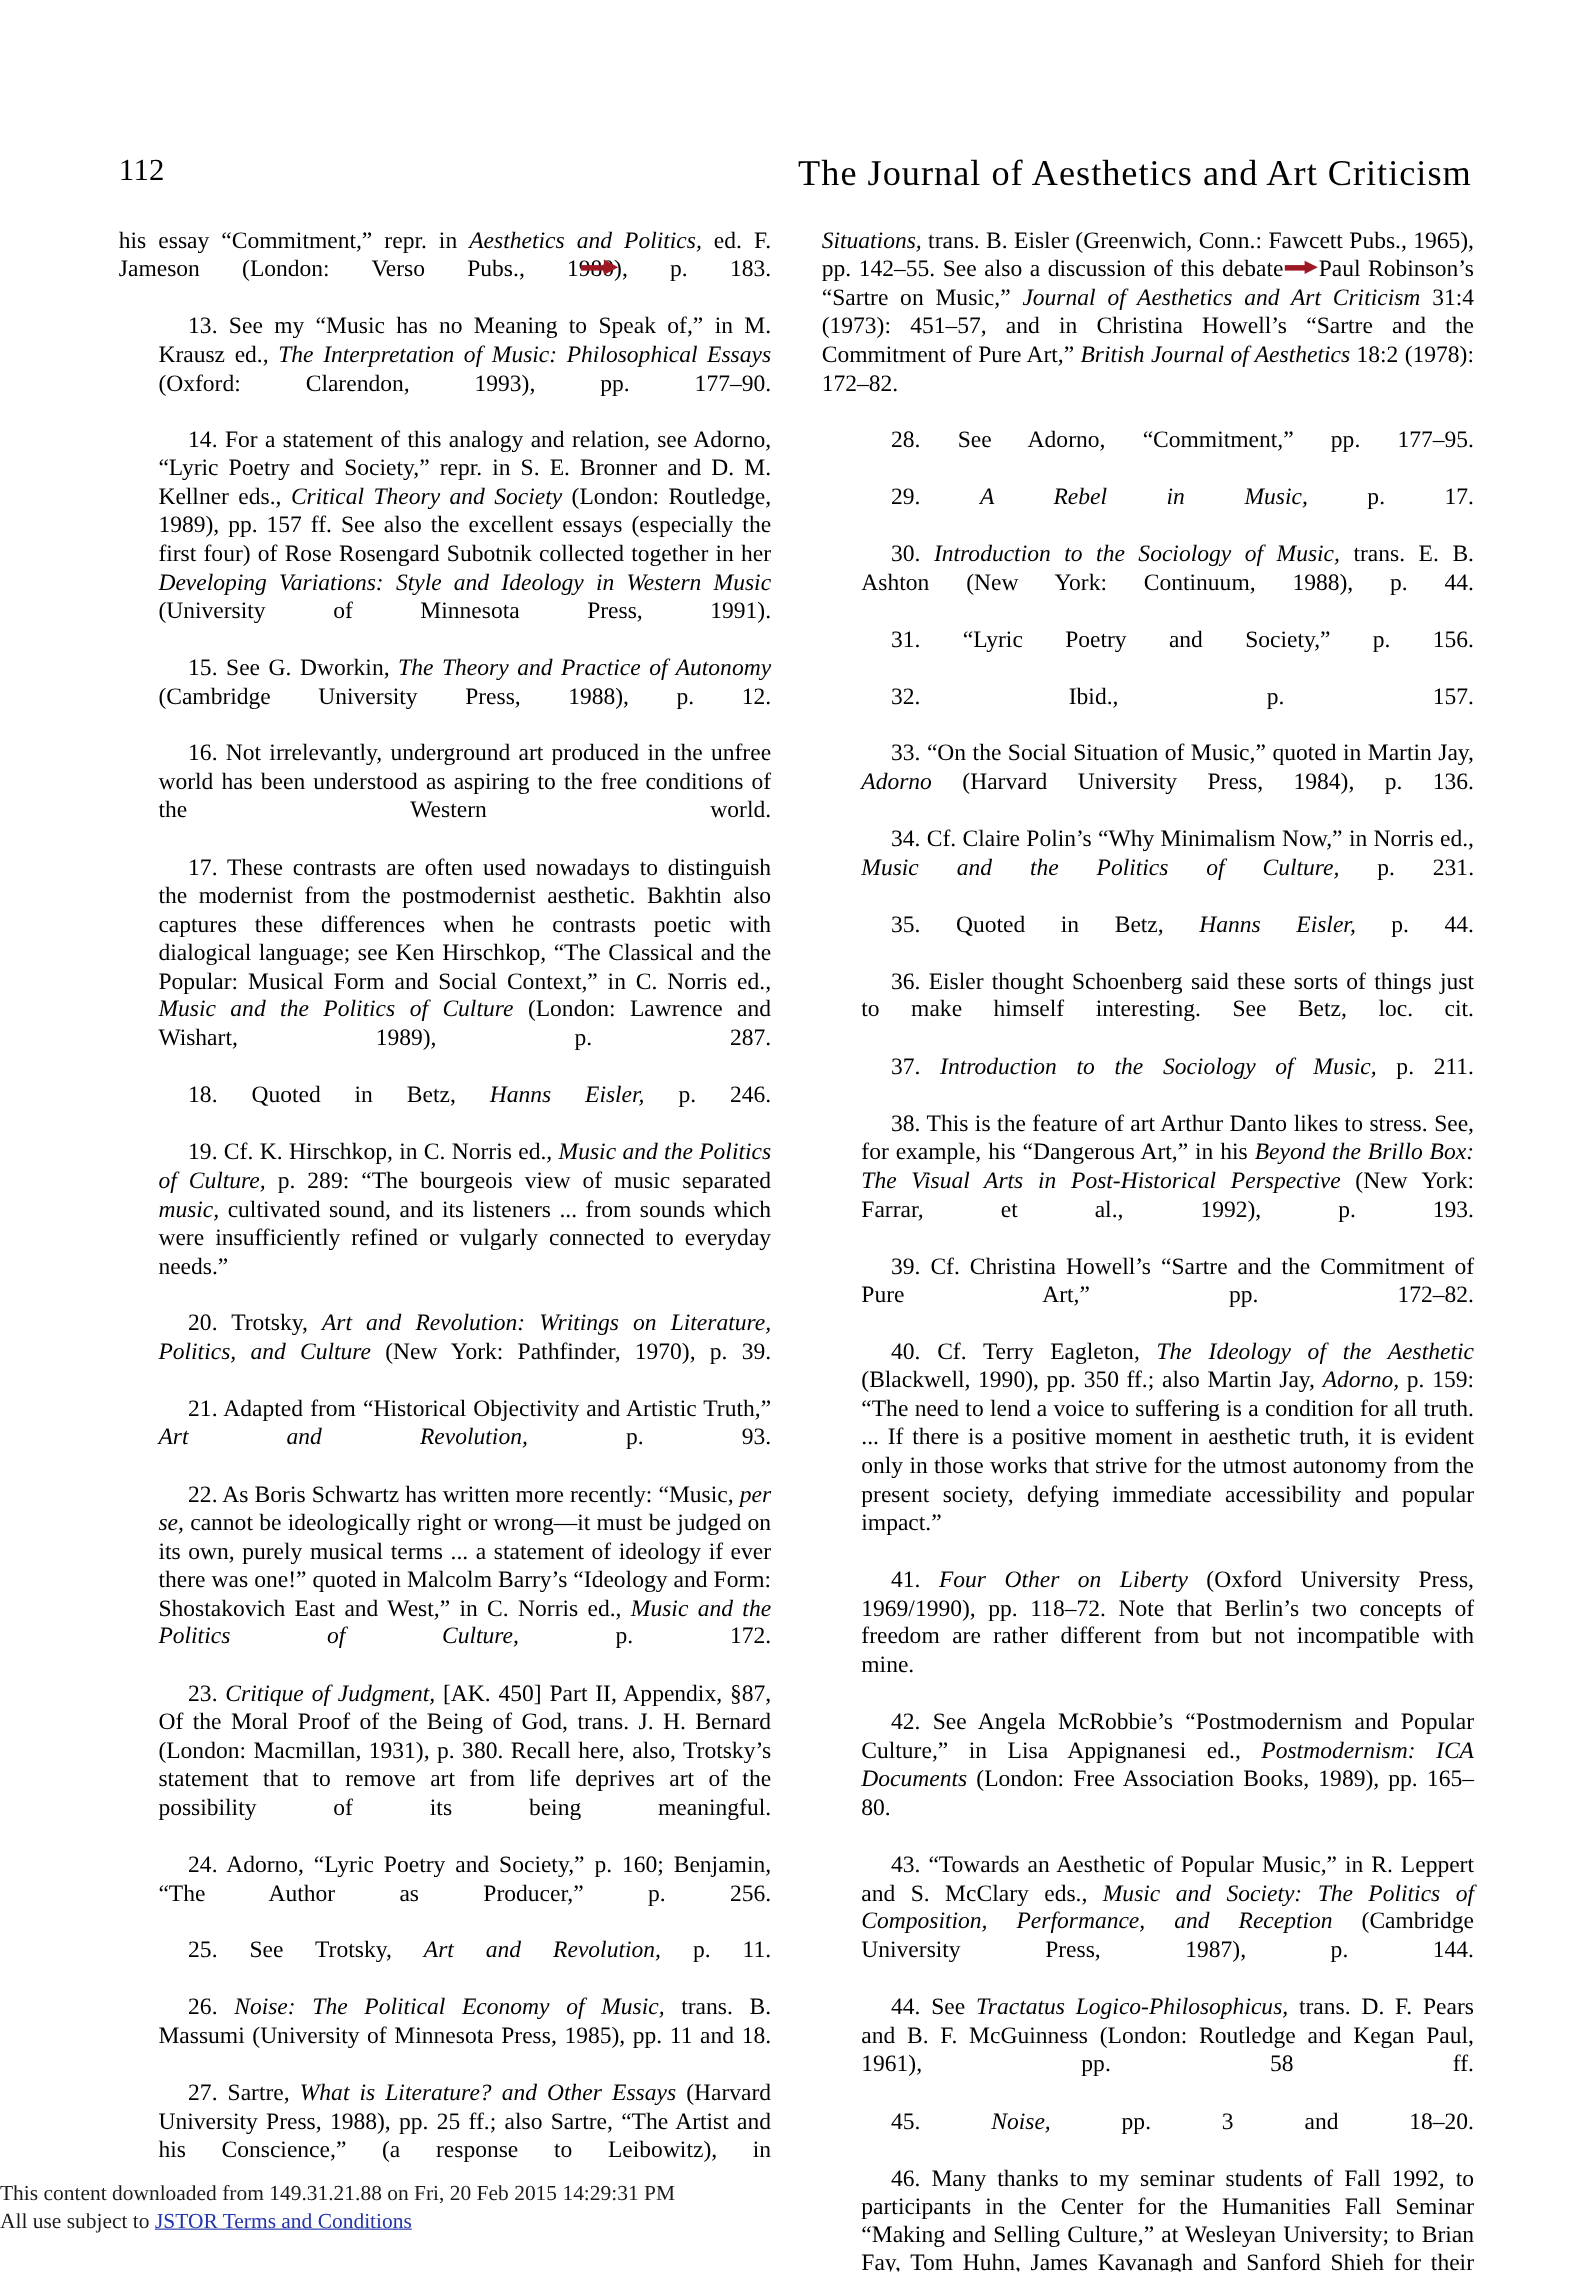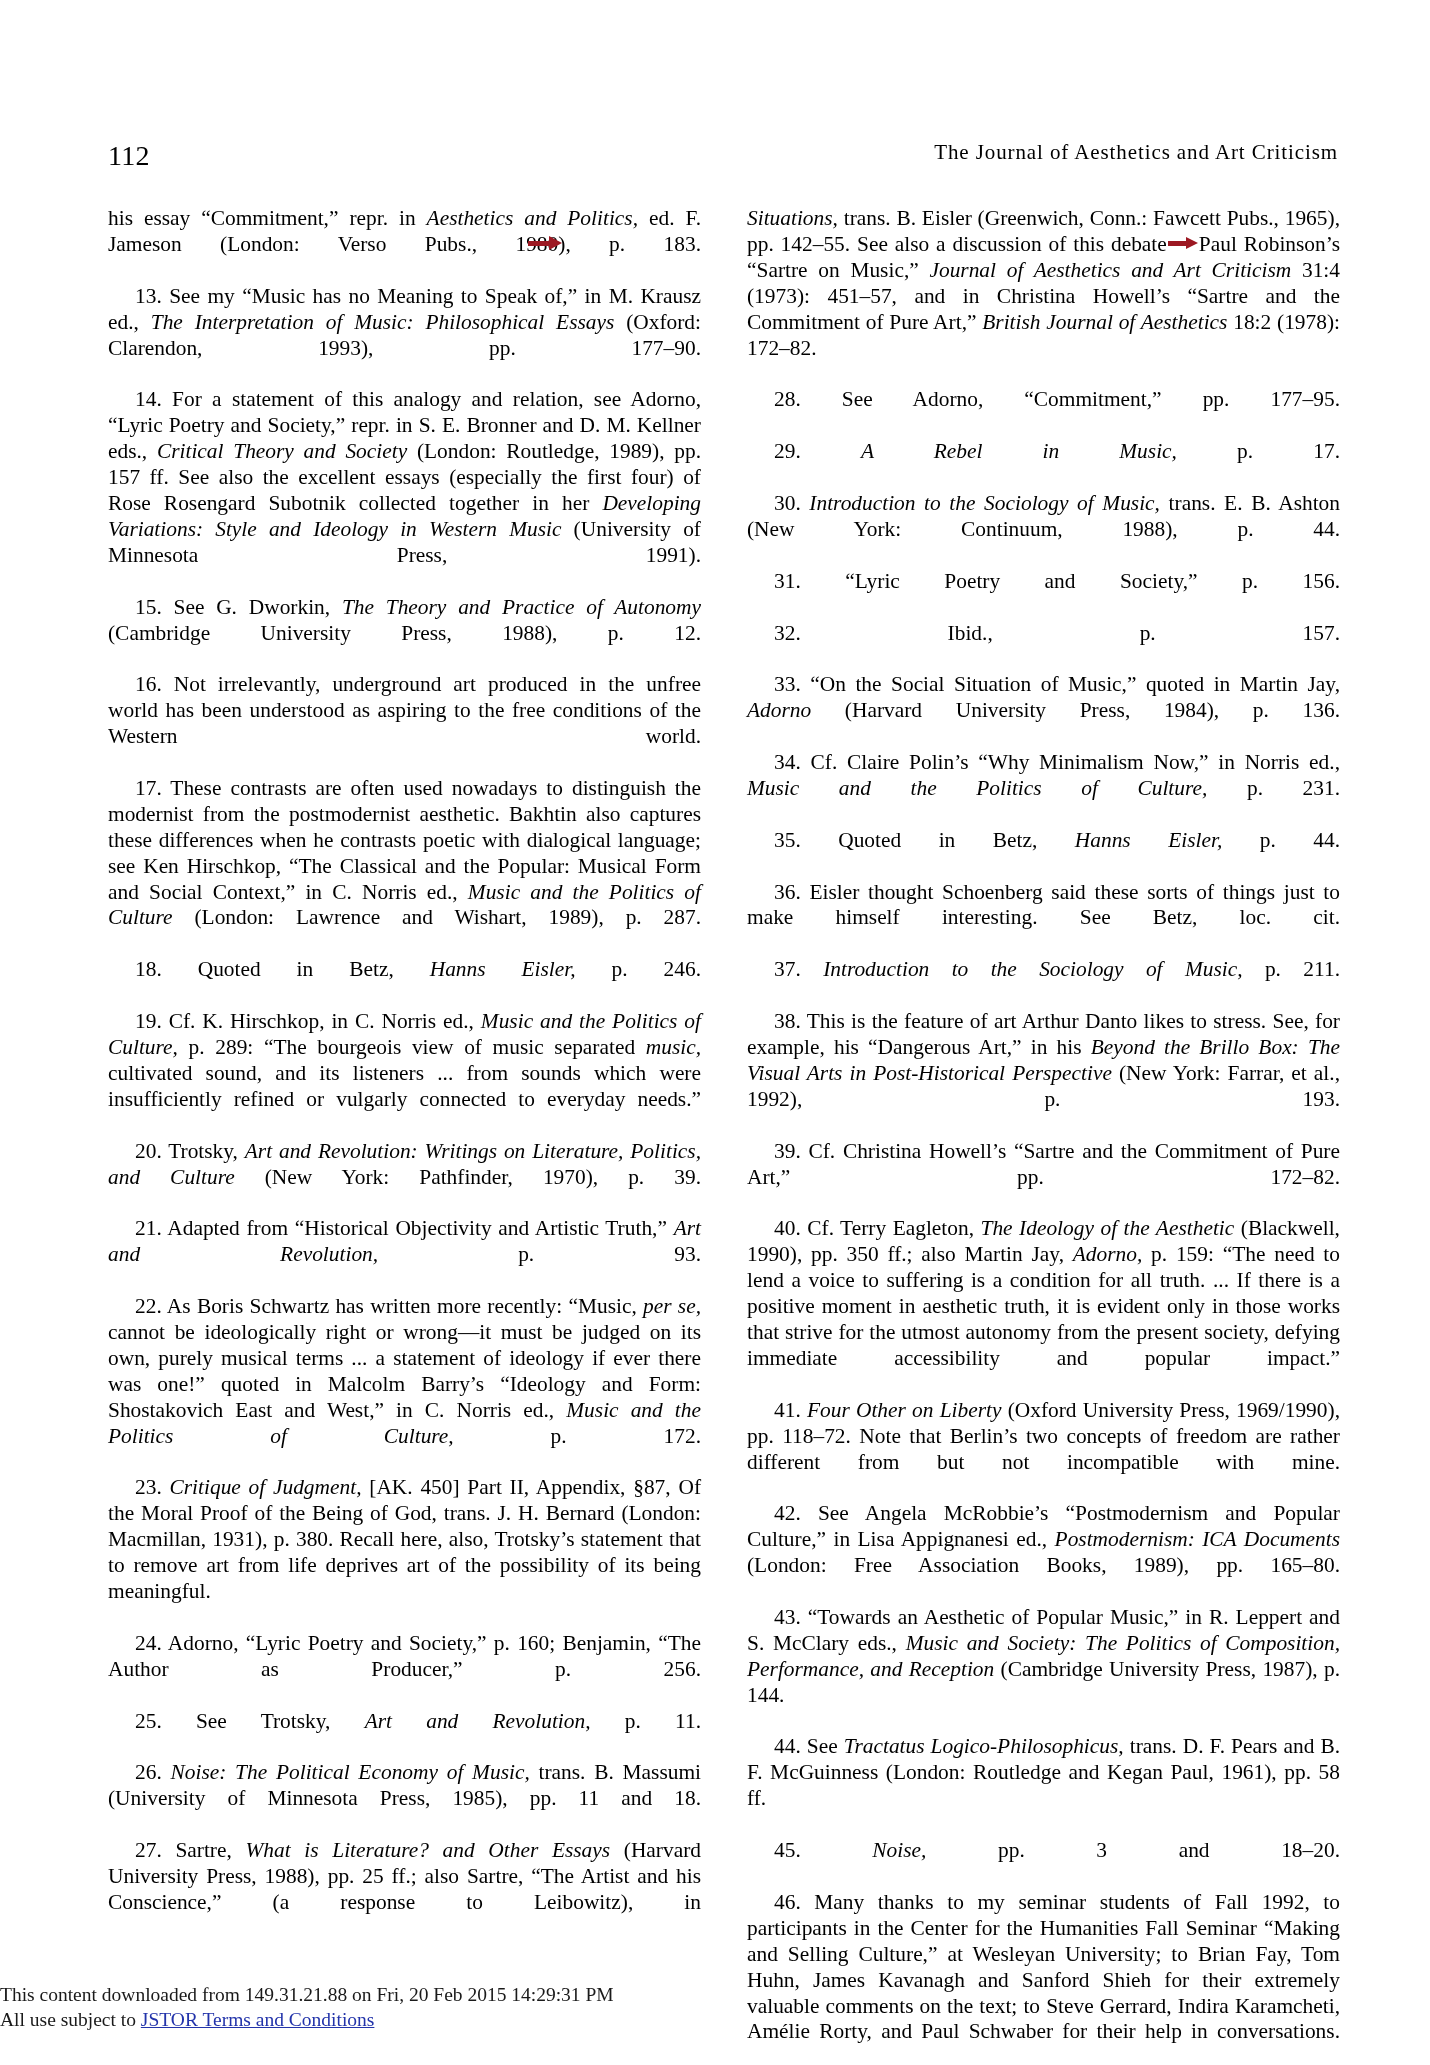--- a/index.html
+++ b/index.html
@@ -30,21 +30,21 @@
     height: 40px;
     display: flex;
     align-items: flex-start;
     justify-content: space-between;
   }
   .folio {
     font-size: 28px;
     letter-spacing: 0.3px;
   }
   .journal-title {
-    font-size: 21px;
+    font-size: 33px;
     letter-spacing: 0.9px;
     white-space: nowrap;
   }
   
   .columns {
     position: absolute;
     left: 108px;
     top: 206px;
     width: 1232px;
     display: flex;
@@ -58,21 +58,21 @@
     text-justify: inter-word;
     hyphens: none;
   }
   .col p {
     margin: 0;
     text-indent: 0;
   }
   .col p.ind {
     text-indent: 27px;
   }
-  .col p + p { margin-top: 0; }
+  .col p + p { margin-top: 0; margin-left: 36px; }
   i, .it { font-style: italic; }
   
   .col p { text-align: justify; }
   .col p:after {
     content: "";
     display: inline-block;
     width: 100%;
   }
   
   .arrow-inline {

